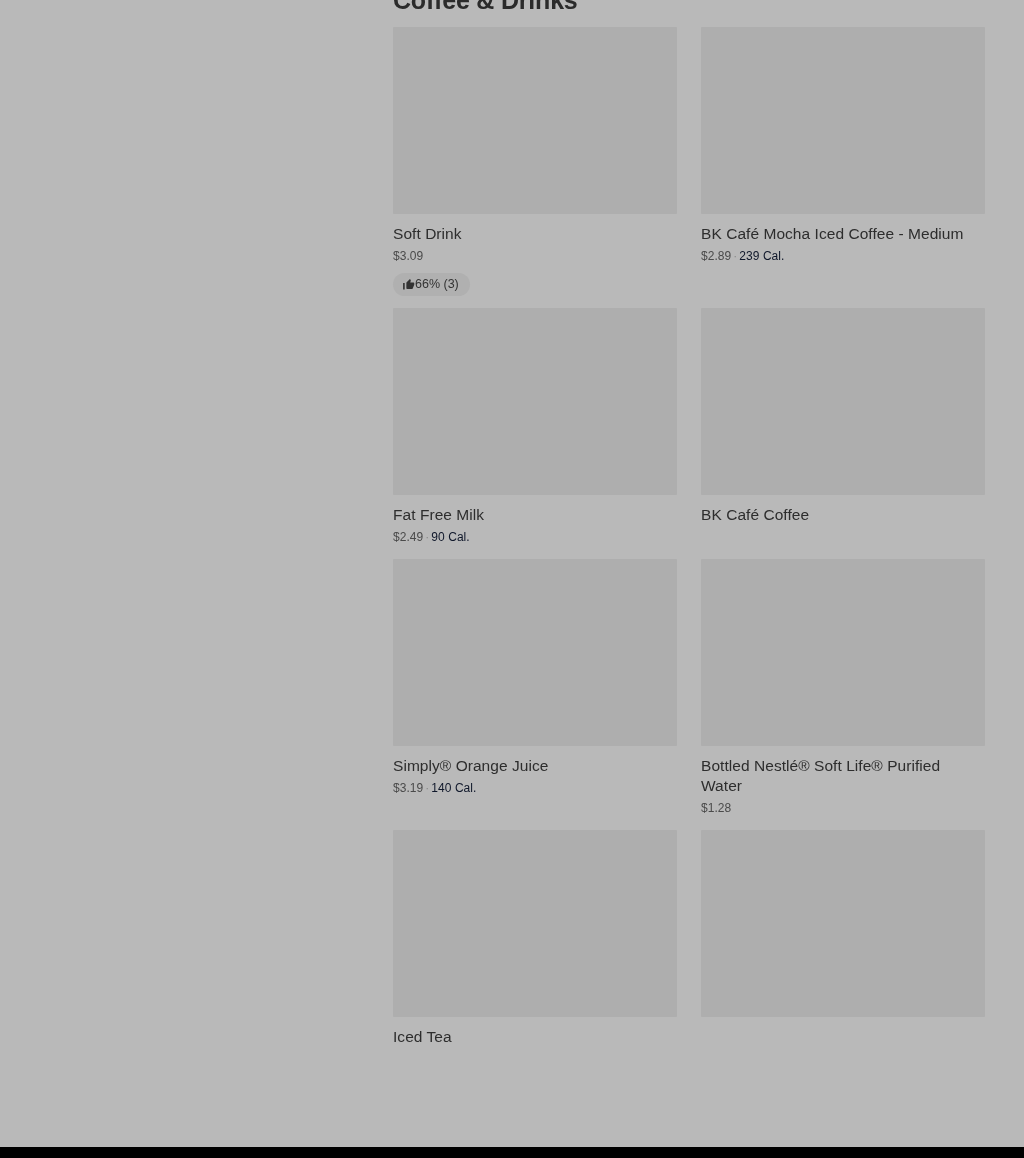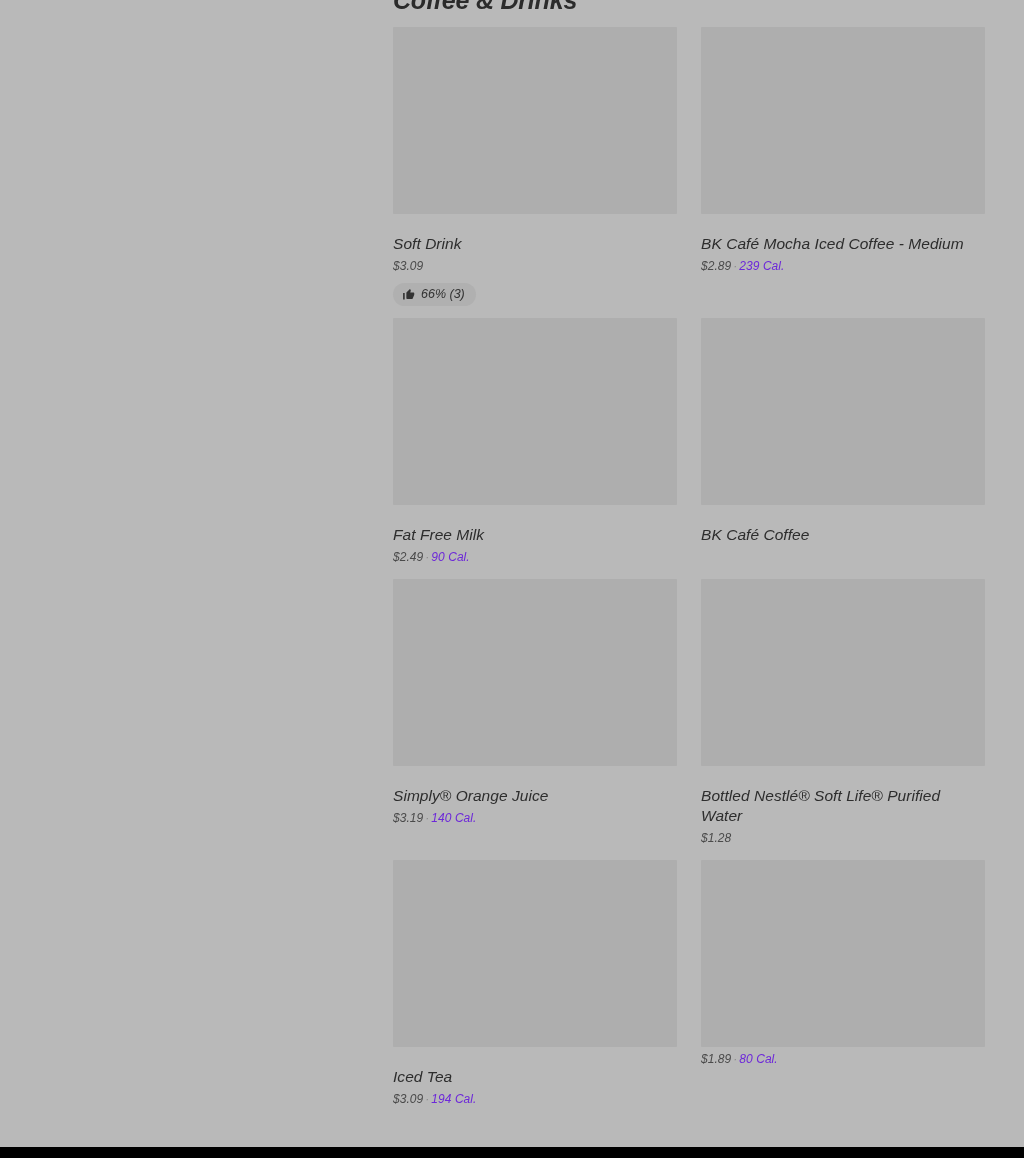--- a/index.html
+++ b/index.html
@@ -8,21 +8,20 @@
     height: 1158px;
     background: #b9b9b9;
     font-family: "Liberation Sans", sans-serif;
     overflow: hidden;
   }
   .page {
     position: relative;
     width: 924px;
     height: 1158px;
     background: #b9b9b9;
-    font-style: italic;
   }
   .content-col {
     position: absolute;
     left: 393px;
     top: -14px;
     width: 592px;
   }
   .section-heading {
     font-size: 25px;
     font-weight: bold;
@@ -42,41 +41,40 @@
     width: 284px;
     height: 187px;
     background: #aeaeae;
     display: block;
     border-radius: 1px;
   }
   .card-title {
     font-size: 15.5px;
     color: #2d2d2d;
     line-height: 20px;
-    margin-top: 20px;
+    margin-top: 10px;
     letter-spacing: 0.05px;
   }
   .card-meta {
     font-size: 12px;
     color: #4a4a4a;
     line-height: 17px;
     margin-top: 4px;
     letter-spacing: 0.05px;
   }
   .card-meta .cal {
-    color: #6d28d9;
+    color: #0f172a;
   }
   .card-meta .dot {
     color: #8a8a8a;
     padding: 0 2px;
   }
   .rating-badge {
     display: inline-flex;
     align-items: center;
-    gap: 6px;
     background: #b0b0b0;
     border-radius: 13px;
     padding: 4px 11px 4px 9px;
     margin-top: 8px;
     font-size: 12.5px;
     color: #333333;
     line-height: 15px;
   }
   .rating-badge svg { display: block; }
   .row-wrap {
@@ -170,30 +168,24 @@
         </div>
       </div>
 
     </div>
 
     <div class="row-wrap row-4">
 
       <div class="card">
         <div class="card-image"></div>
         <div class="card-title">Iced Tea</div>
-        <div class="card-meta">
-          <span>$3.09</span><span class="dot">·</span><span class="cal">194 Cal.</span>
-        </div>
       </div>
 
       <div class="card">
         <div class="card-image"></div>
-        <div class="card-meta">
-          <span>$1.89</span><span class="dot">·</span><span class="cal">80 Cal.</span>
-        </div>
       </div>
 
     </div>
 
   </div>
 
   <div class="bottom-bar"></div>
 
 </div>
 

